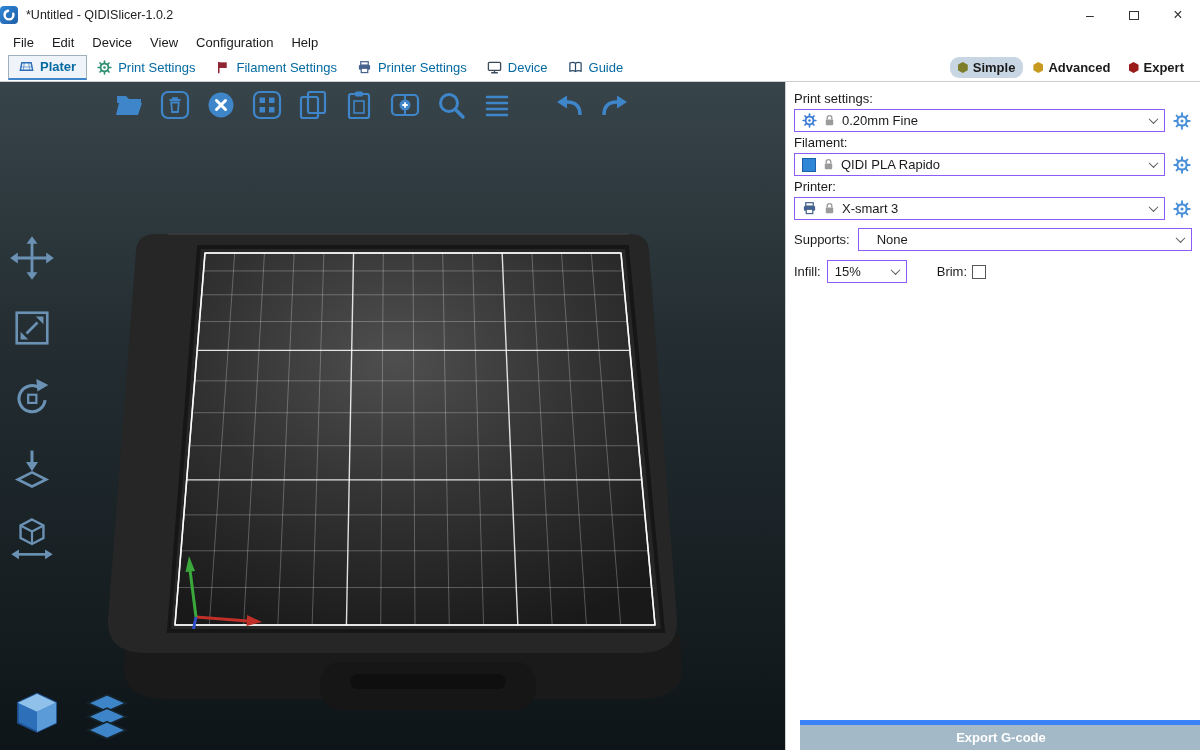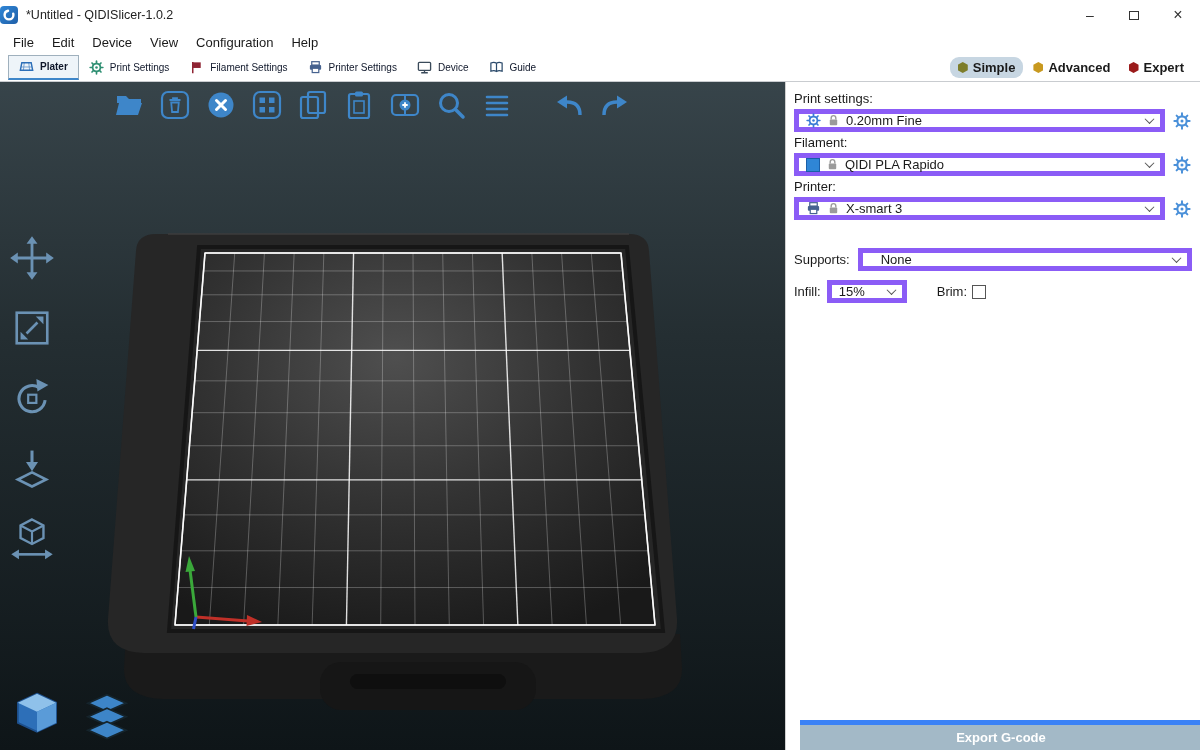--- a/index.html
+++ b/index.html
@@ -10,21 +10,21 @@
   .appicon{width:18px;height:18px;border-radius:4px;background:linear-gradient(135deg,#2f86d6,#1f5fa8);display:flex;align-items:center;justify-content:center;margin-right:8px;flex:none}
   #title{font-size:12.5px;color:#222}
   .wctrls{margin-left:auto;display:flex;height:100%}
   .wbtn{width:44px;height:100%;display:flex;align-items:center;justify-content:center;font-size:14px;color:#333;cursor:pointer}
   .maxbox{width:10px;height:9px;border:1px solid #333;display:block}
   
   #menubar{height:24px;display:flex;align-items:center;padding-left:4px;background:#fff}
   .menu-item{font-size:13px;padding:2px 9px;cursor:pointer}
   
   #tabbar{height:28px;display:flex;align-items:center;background:#fff;border-bottom:1px solid #c9ccd0;padding:0 8px}
-  .tab{display:flex;align-items:center;gap:6px;font-size:10px;padding:3px 10px 4px;cursor:pointer;color:#0f172a;white-space:nowrap}
+  .tab{display:flex;align-items:center;gap:6px;font-size:13px;padding:3px 10px 4px;cursor:pointer;color:#0369a1;white-space:nowrap}
   .tab.active{border:1px solid #9fb0bd;border-bottom:2px solid #3e86c9;background:#eef4f9;font-weight:bold}
   .tab .ti{width:15px;height:15px;display:block}
   .modes{margin-left:auto;display:flex;align-items:center;gap:2px}
   .mode{display:flex;align-items:center;gap:5px;font-size:13px;font-weight:bold;padding:3px 8px;border-radius:9px;cursor:pointer;white-space:nowrap}
   .mode.active{background:#c7d6e2}
   .hex{width:10px;height:11px;clip-path:polygon(50% 0,100% 25%,100% 75%,50% 100%,0 75%,0 25%);display:block;flex:none}
   
   #main{display:flex;height:668px}
   #viewport{width:785px;height:668px;position:relative;background:linear-gradient(180deg,#37444a 0%,#242e32 38%,#0e1518 100%);overflow:hidden;flex:none}
   #bed-svg{position:absolute;left:0;top:0}
@@ -35,29 +35,29 @@
   #gizmobar{position:absolute;top:152px;left:8px;display:flex;flex-direction:column;gap:22px;color:#6b92b4}
   .gz{width:48px;height:48px;cursor:pointer}
   .gz svg{width:48px;height:48px;display:block}
   #viewswitch{position:absolute;left:10px;bottom:8px;display:flex;gap:16px}
   .vs{width:54px;height:54px;cursor:pointer}
   .vs svg{width:54px;height:54px;display:block}
   
   #sidebar{width:417px;background:#fff;border-left:1px solid #d0d0d0;padding:6px 10px 0 8px;position:relative;font-size:13px;flex:none}
   .sb-label{margin:3px 0;display:block}
   .row{display:flex;align-items:center}
-  .combo{flex:1;height:23px;border:5px solid #8b5cf6;background:#fff;display:flex;align-items:center;padding:0 7px;gap:6px;cursor:pointer;min-width:0}
+  .combo{flex:1;height:23px;border:1px solid #8b5cf6;background:#fff;display:flex;align-items:center;padding:0 7px;gap:6px;cursor:pointer;min-width:0}
   .combo .txt{white-space:nowrap;overflow:hidden}
   .chev{width:7px;height:7px;border-right:1.5px solid #555;border-bottom:1.5px solid #555;transform:rotate(45deg) translate(-1px,-1px);margin-left:auto;flex:none}
   .gear-btn{width:20px;height:20px;margin-left:7px;color:#4a90d9;cursor:pointer;flex:none;display:flex;align-items:center;justify-content:center}
   .gear-btn svg{width:18px;height:18px;display:block}
   .mini{width:15px;height:15px;flex:none;display:block}
   .lock{width:13px;height:13px;flex:none;display:block}
   .swatch{width:14px;height:14px;border:1px solid #1a5fa8;flex:none}
-  #supports-row{margin-top:28px}
+  #supports-row{margin-top:8px}
   #supports-row .combo{margin-left:8px;padding-left:18px}
   #infill-row{margin-top:9px}
   #infill-combo{width:80px;flex:none}
   .brim-label{margin-left:30px}
   .checkbox{width:14px;height:14px;border:1px solid #555;background:#fff;cursor:pointer;margin-left:5px;flex:none}
   #export{position:absolute;left:14px;right:0;bottom:0;height:30px;display:flex;align-items:center;justify-content:center;color:#fff;font-weight:bold;font-size:13px;cursor:pointer;border-top:5px solid #3b82f6}
 </style>
 </head>
 <body>
 

